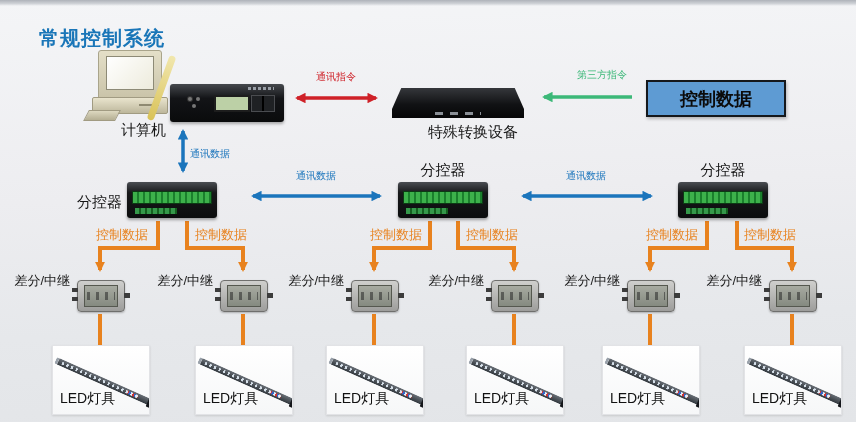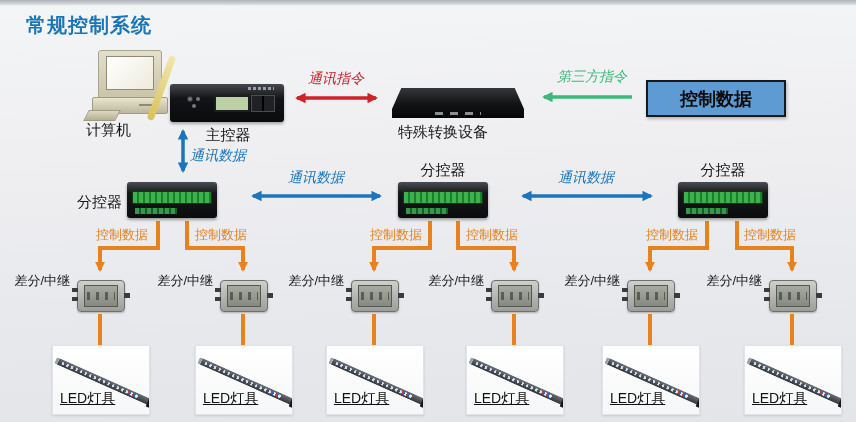--- a/index.html
+++ b/index.html
@@ -1,34 +1,34 @@
 <!DOCTYPE html>
 <html style="--title_blue: #1a76b8; --arrow_red: #cf2128; --arrow_green: #3cb878; --arrow_blue: #1b75bc; --arrow_orange: #e8821e; --third_party_box_bg: #5e9bd3;"><head>
 <meta charset="utf-8">
 <style>
   html,body{margin:0;padding:0;background:#dfe1e4;font-family:"Liberation Sans","DejaVu Sans",sans-serif;}
   #stage{position:relative;width:856px;height:422px;overflow:hidden;
          background:linear-gradient(178deg,#f4f5f7 0%,#ededf0 45%,#e6e8eb 75%,#e3e5e8 100%);}
   #stage::before{content:"";position:absolute;left:0;top:0;right:0;height:6px;
          background:linear-gradient(180deg,#aeb2b9 0%,#cfd2d7 60%,rgba(207,210,215,0) 100%);pointer-events:none;}
-  #title{position:absolute;left:26px;top:12px;margin:0;font-size:20px;font-weight:bold;
+  #title{position:absolute;left:26px;top:12px;margin:13px;font-size:20px;font-weight:bold;
          letter-spacing:1px;color:var(--title_blue,#1a76b8);}
   #wires{position:absolute;left:0;top:0;z-index:1;}
   .wire{fill:none;stroke-width:3.5px;stroke-linecap:butt;}
   .st-red{stroke:var(--arrow_red,#cf2128);}
   .st-green{stroke:var(--arrow_green,#3cb878);}
   .st-blue{stroke:var(--arrow_blue,#1b75bc);}
   .st-orange{stroke:var(--arrow_orange,#e8821e);stroke-width:4px;}
   .mk-red{fill:var(--arrow_red,#cf2128);}
   .mk-green{fill:var(--arrow_green,#3cb878);}
   .mk-blue{fill:var(--arrow_blue,#1b75bc);}
   .mk-orange{fill:var(--arrow_orange,#e8821e);}
 
   .lbl{position:absolute;z-index:3;font-size:15px;color:#161616;white-space:nowrap;}
-  .link-lbl{font-size:14px;font-style:italic;}
+  .link-lbl{font-size:10px;}
   .c-red{color:var(--arrow_red,#cf2128);}
   .c-green{color:var(--arrow_green,#3cb878);}
   .c-blue{color:var(--arrow_blue,#1b75bc);}
 
   
   .crt{position:absolute;left:98px;top:50px;width:62px;height:48px;z-index:2;
        background:linear-gradient(180deg,#e4dfc8,#c9c3a8);border:1px solid #a9a48b;border-radius:3px;}
   .crt .screen{position:absolute;left:7px;top:5px;right:7px;bottom:9px;
        background:linear-gradient(135deg,#ffffff,#edebdc);border:1px solid #8d8a76;}
   .pc-case{position:absolute;left:92px;top:97px;width:74px;height:15px;z-index:2;
@@ -98,21 +98,21 @@
   .led-card{position:absolute;top:345px;left:calc(var(--c) - 48px);width:96px;height:68px;overflow:hidden;
        background:linear-gradient(180deg,#ffffff,#f6f7f8);border:1px solid #e2e3e6;box-shadow:0 1px 2px rgba(0,0,0,.12);}
   .led-bar{position:absolute;left:4px;top:11px;width:100px;height:7px;border-radius:2px;
        background:linear-gradient(180deg,#6a7077,#31373d);border-left:3px solid #9aa2ab;
        transform:rotate(24deg);transform-origin:0 0;}
   .led-bar::after{content:"";position:absolute;left:4px;right:12px;top:2px;height:3px;
        background:repeating-linear-gradient(90deg,rgba(230,240,250,.9) 0 2px,transparent 2px 5px);}
   .led-bar::before{content:"";position:absolute;right:-5px;top:-2px;width:7px;height:11px;background:#14161a;border-radius:1px;}
   .led-bar b{position:absolute;right:13px;top:2px;width:12px;height:3px;
        background:repeating-linear-gradient(90deg,#d23333 0 2px,#3366cc 2px 4px,#eeeeee 4px 6px);}
-  .led-label{position:absolute;left:7px;bottom:6px;font-size:14px;color:#111;text-decoration:underline;}
+  .led-label{position:absolute;left:7px;bottom:6px;font-size:14px;color:#111;}
 </style>
 </head>
 <body>
 
 <div id="stage">
 
   <h1 id="title">常规控制系统</h1>
 
   <svg id="wires" width="856" height="422" viewBox="0 0 856 422">
     <defs>
@@ -162,23 +162,22 @@
     <div class="m-txt"></div>
     <div class="m-btns"></div>
     <div class="m-screen"></div>
     <div class="m-ports"></div>
   </div>
 
   <div class="special"></div>
 
   <div class="third-box">控制数据</div>
 
-  <div class="lbl" style="left:86px;top:121px;width:80px;text-align:left;">计算机</div>
-  <div class="lbl" style="left:188px;top:126px;width:80px;text-align:center;">主控器</div>
-  <div class="lbl" style="left:398px;top:123px;width:120px;text-align:left;">特殊转换设备</div>
+  <div class="lbl" style="left:86px;top:121px;width:80px;text-align:right;">计算机</div>
+  <div class="lbl" style="left:398px;top:123px;width:120px;text-align:right;">特殊转换设备</div>
 
   <div class="lbl link-lbl c-red" style="left:286px;top:70px;width:100px;text-align:center;">通讯指令</div>
   <div class="lbl link-lbl c-green" style="left:527px;top:68px;width:100px;text-align:right;">第三方指令</div>
   <div class="lbl link-lbl c-blue" style="left:190px;top:147px;">通讯数据</div>
   <div class="lbl link-lbl c-blue" style="left:266px;top:169px;width:100px;text-align:center;">通讯数据</div>
   <div class="lbl link-lbl c-blue" style="left:536px;top:169px;width:100px;text-align:center;">通讯数据</div>
 
   <div class="subctrl" style="left:127px;">
       <i class="tstrip"></i>
       <i class="tstrip2"></i>

